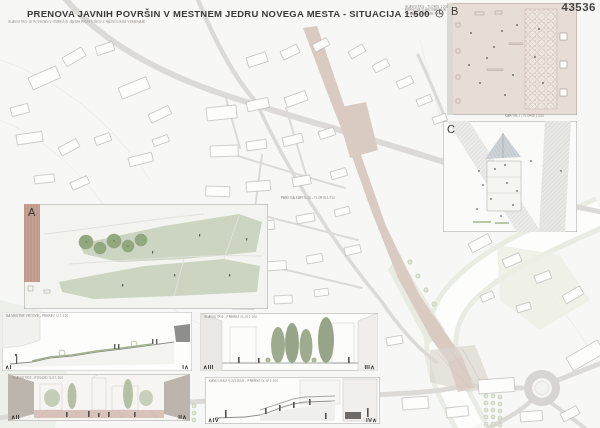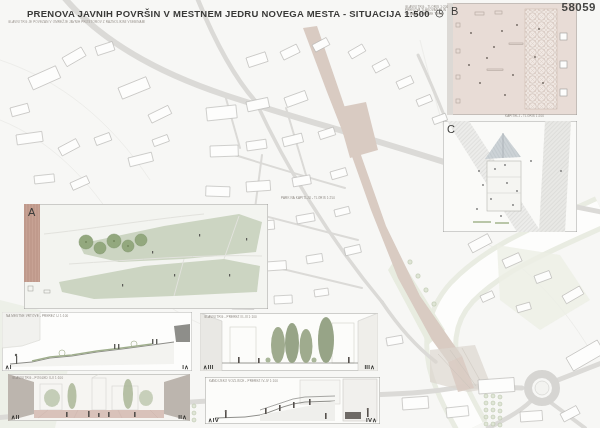--- a/index.html
+++ b/index.html
@@ -174,21 +174,21 @@
     <div class="title-row">
       <span class="title">PRENOVA JAVNIH POVRŠIN V MESTNEM JEDRU NOVEGA MESTA - SITUACIJA 1:500</span>
       <svg class="north" viewBox="0 0 9 9">
         <circle cx="4.5" cy="4.5" r="3.6" fill="none" stroke="#4a4a48" stroke-width=".8"></circle>
         <line x1="4.5" y1="4.5" x2="4.5" y2="1.2" stroke="#4a4a48" stroke-width=".8"></line>
         <line x1="4.5" y1="4.5" x2="6.8" y2="4.5" stroke="#4a4a48" stroke-width=".8"></line>
       </svg>
     </div>
     <div class="subtitle">GLAVNI TRG JE POVEZAN V OMREŽJE JAVNIH PROSTOROV Z RAZNOLIKIMI VSEBINAMI</div>
   </div>
-  <div class="sheet-number">58059</div>
+  <div class="sheet-number">43536</div>
 
   <div class="cap" style="left:405px;top:5px;width:80px;z-index:25">
     <span class="cap-line">GLAVNI TRG - TLORIS 1:200</span>
     <span class="cap-line">PRENOVA TLAKOVANJA IN</span>
     <span class="cap-line">URBANE OPREME TRGA</span>
   </div>
   <div class="panel" style="left:447px;top:3px;width:130px;height:112px">
     <span class="plabel">B</span>
     <svg width="130" height="112" viewBox="0 0 130 112">
       <defs>

